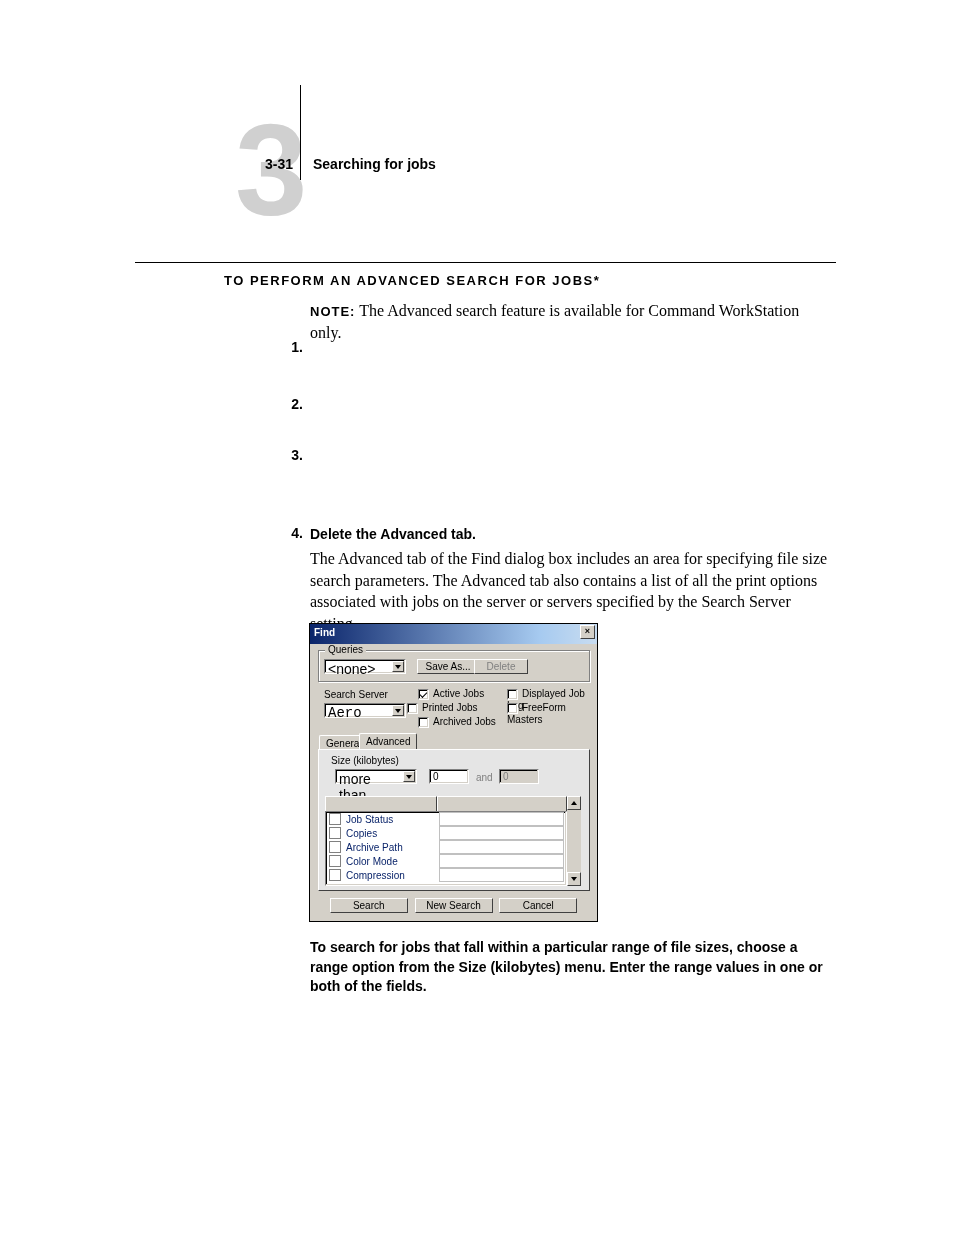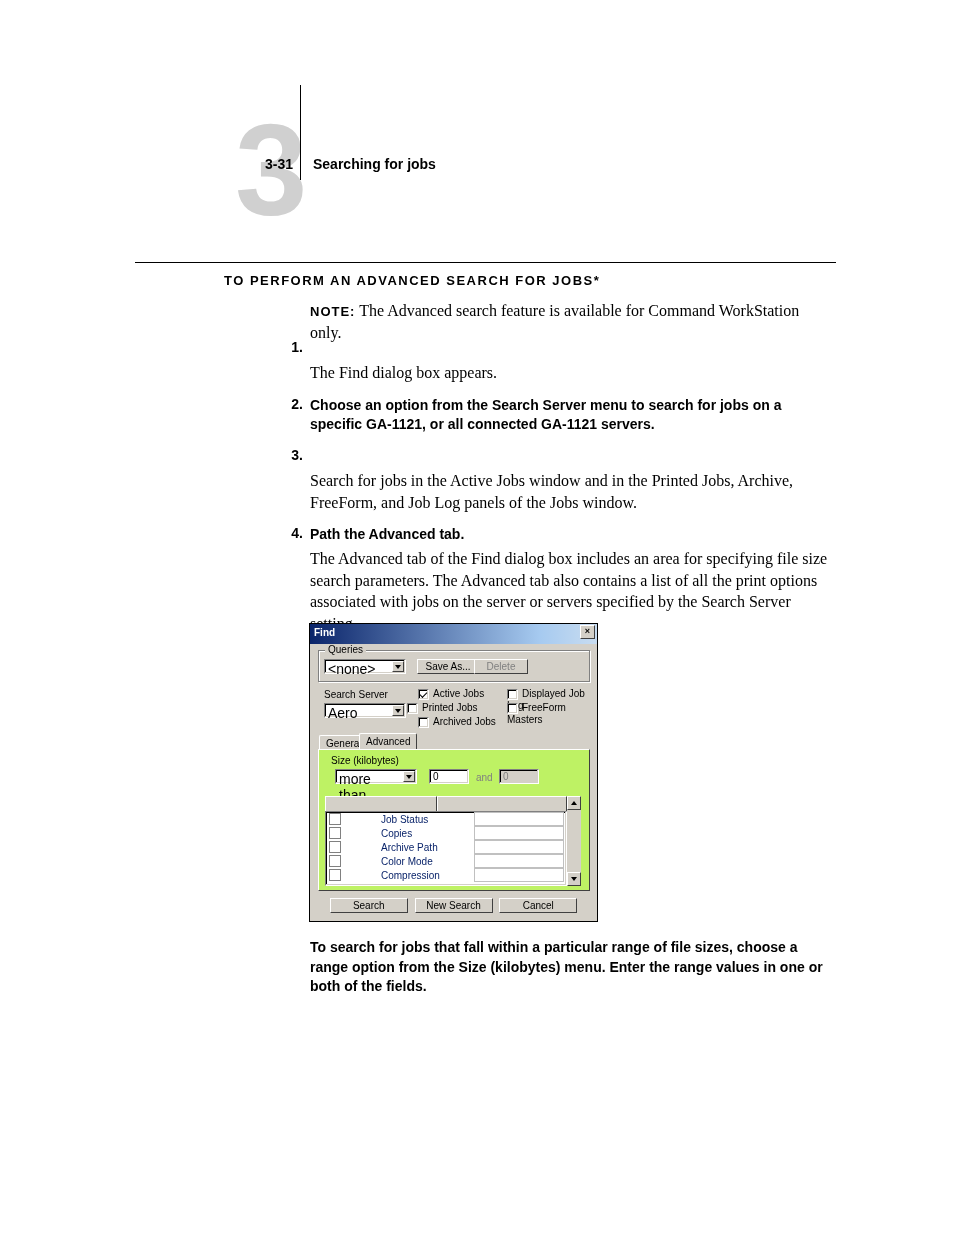--- a/index.html
+++ b/index.html
@@ -199,42 +199,42 @@
     border:1px solid #fff; border-bottom:none;
     border-right-color:#404040;
     background:#d4d0c8;
     font-size:10px; padding:2px 6px;
     border-top-left-radius:2px; border-top-right-radius:2px;
   }
   .tab.inactive { top:1px; }
   .tabpane {
     position:absolute; border:1px solid #fff;
     border-right-color:#404040; border-bottom-color:#404040;
-    background:#bef264;
+    background:#e5e5e5;
   }
   .listhdr {
     position:absolute; background:#d4d0c8;
     border:1px solid #fff; border-right-color:#404040; border-bottom-color:#404040;
     box-sizing:border-box; font-size:10px; padding:19px 4px;
   }
   .listarea {
     position:absolute; background:#fff;
     border:1px solid #808080; border-right-color:#fff; border-bottom-color:#fff;
     box-shadow: inset -1px -1px 0 #d4d0c8, inset 1px 1px 0 #000;
     box-sizing:border-box; overflow:hidden;
   }
   .listrow {
     display:flex; align-items:center; height:14px;
     font-size:10px; color:#0a246a;
   }
   .listrow .rowchk {
     width:10px; height:10px; border:1px solid #808080; background:#fff;
     margin:0 5px 0 3px; flex:none;
   }
-  .listrow .cellname { width:93px;margin-left:35px; }
+  .listrow .cellname { width:93px; }
   .listrow .cellval {
     flex:1; height:12px; border:1px solid #c0c0c0; background:#fff; margin-right:2px;
   }
   .scroll {
     position:absolute; width:14px; background:#d4d0c8;
   }
   .scroll .sbtn{
     width:14px; height:14px; background:#d4d0c8;
     border:1px solid #fff; border-right-color:#404040; border-bottom-color:#404040;
     box-sizing:border-box; position:relative;
@@ -277,50 +277,47 @@
   <div class="hrule"></div>
 
   <div class="section-heading">To perform an advanced search for jobs*</div>
 
   <div class="body" style="top:300px;">
     <span class="note-label">Note:</span>
     <span>The Advanced search feature is available for Command WorkStation only.</span>
   </div>
 
   <div class="numcol" style="top:339px;">1.</div>
-  <div class="body" style="top:362px;">The Find dialog box appears.</div>
 
   <div class="numcol" style="top:396px;">2.</div>
-  <div class="step" style="top:396px;">Choose an option from the Search Server menu to search for jobs on a specific GA-1121, or all connected GA-1121 servers.</div>
 
   <div class="numcol" style="top:447px;">3.</div>
-  <div class="body" style="top:470px;">Search for jobs in the Active Jobs window and in the Printed Jobs, Archive, FreeForm, and Job Log panels of the Jobs window.</div>
 
   <div class="numcol" style="top:525px;">4.</div>
-  <div class="step" style="top:525px;">Path the Advanced tab.</div>
+  <div class="step" style="top:525px;">Delete the Advanced tab.</div>
   <div class="body" style="top:548px;">The Advanced tab of the Find dialog box includes an area for specifying file size search parameters. The Advanced tab also contains a list of all the print options associated with jobs on the server or servers specified by the Search Server setting.</div>
 
   <div class="dialog">
     <div class="titlebar">
       <span>Find</span>
       <span class="close-btn">×</span>
     </div>
 
     <div class="groupbox" style="left:8px; top:26px; width:270px; height:30px;">
       <span class="group-label">Queries</span>
     </div>
     <span class="combo" style="position:absolute; left:14px; top:35px; width:82px;">
       <span>&lt;none&gt;</span>
       <span class="caret"></span>
     </span>
     <span class="win-btn" style="position:absolute; left:107px; top:35px; width:48px;">Save As...</span>
     <span class="win-btn disabled" style="position:absolute; left:164px; top:35px; width:40px;">Delete</span>
 
     <span style="position:absolute; left:14px; top:65px;">Search Server</span>
-    <span class="combo" style="position:absolute; left:14px; top:79px; width:82px;">
+    <span class="combo" style="position:absolute; left:14px; top:79px; width:82px;font-family:Liberation Mono, monospace;">
       <span>Aero</span>
       <span class="caret"></span>
     </span>
 
     <div style="position:absolute; left:108px; top:64px;">
       <span class="chk checked"></span><span>Active Jobs</span>
     </div>
     <div style="position:absolute; left:97px; top:78px;">
       <span class="chk"></span><span>Printed Jobs</span>
     </div>

